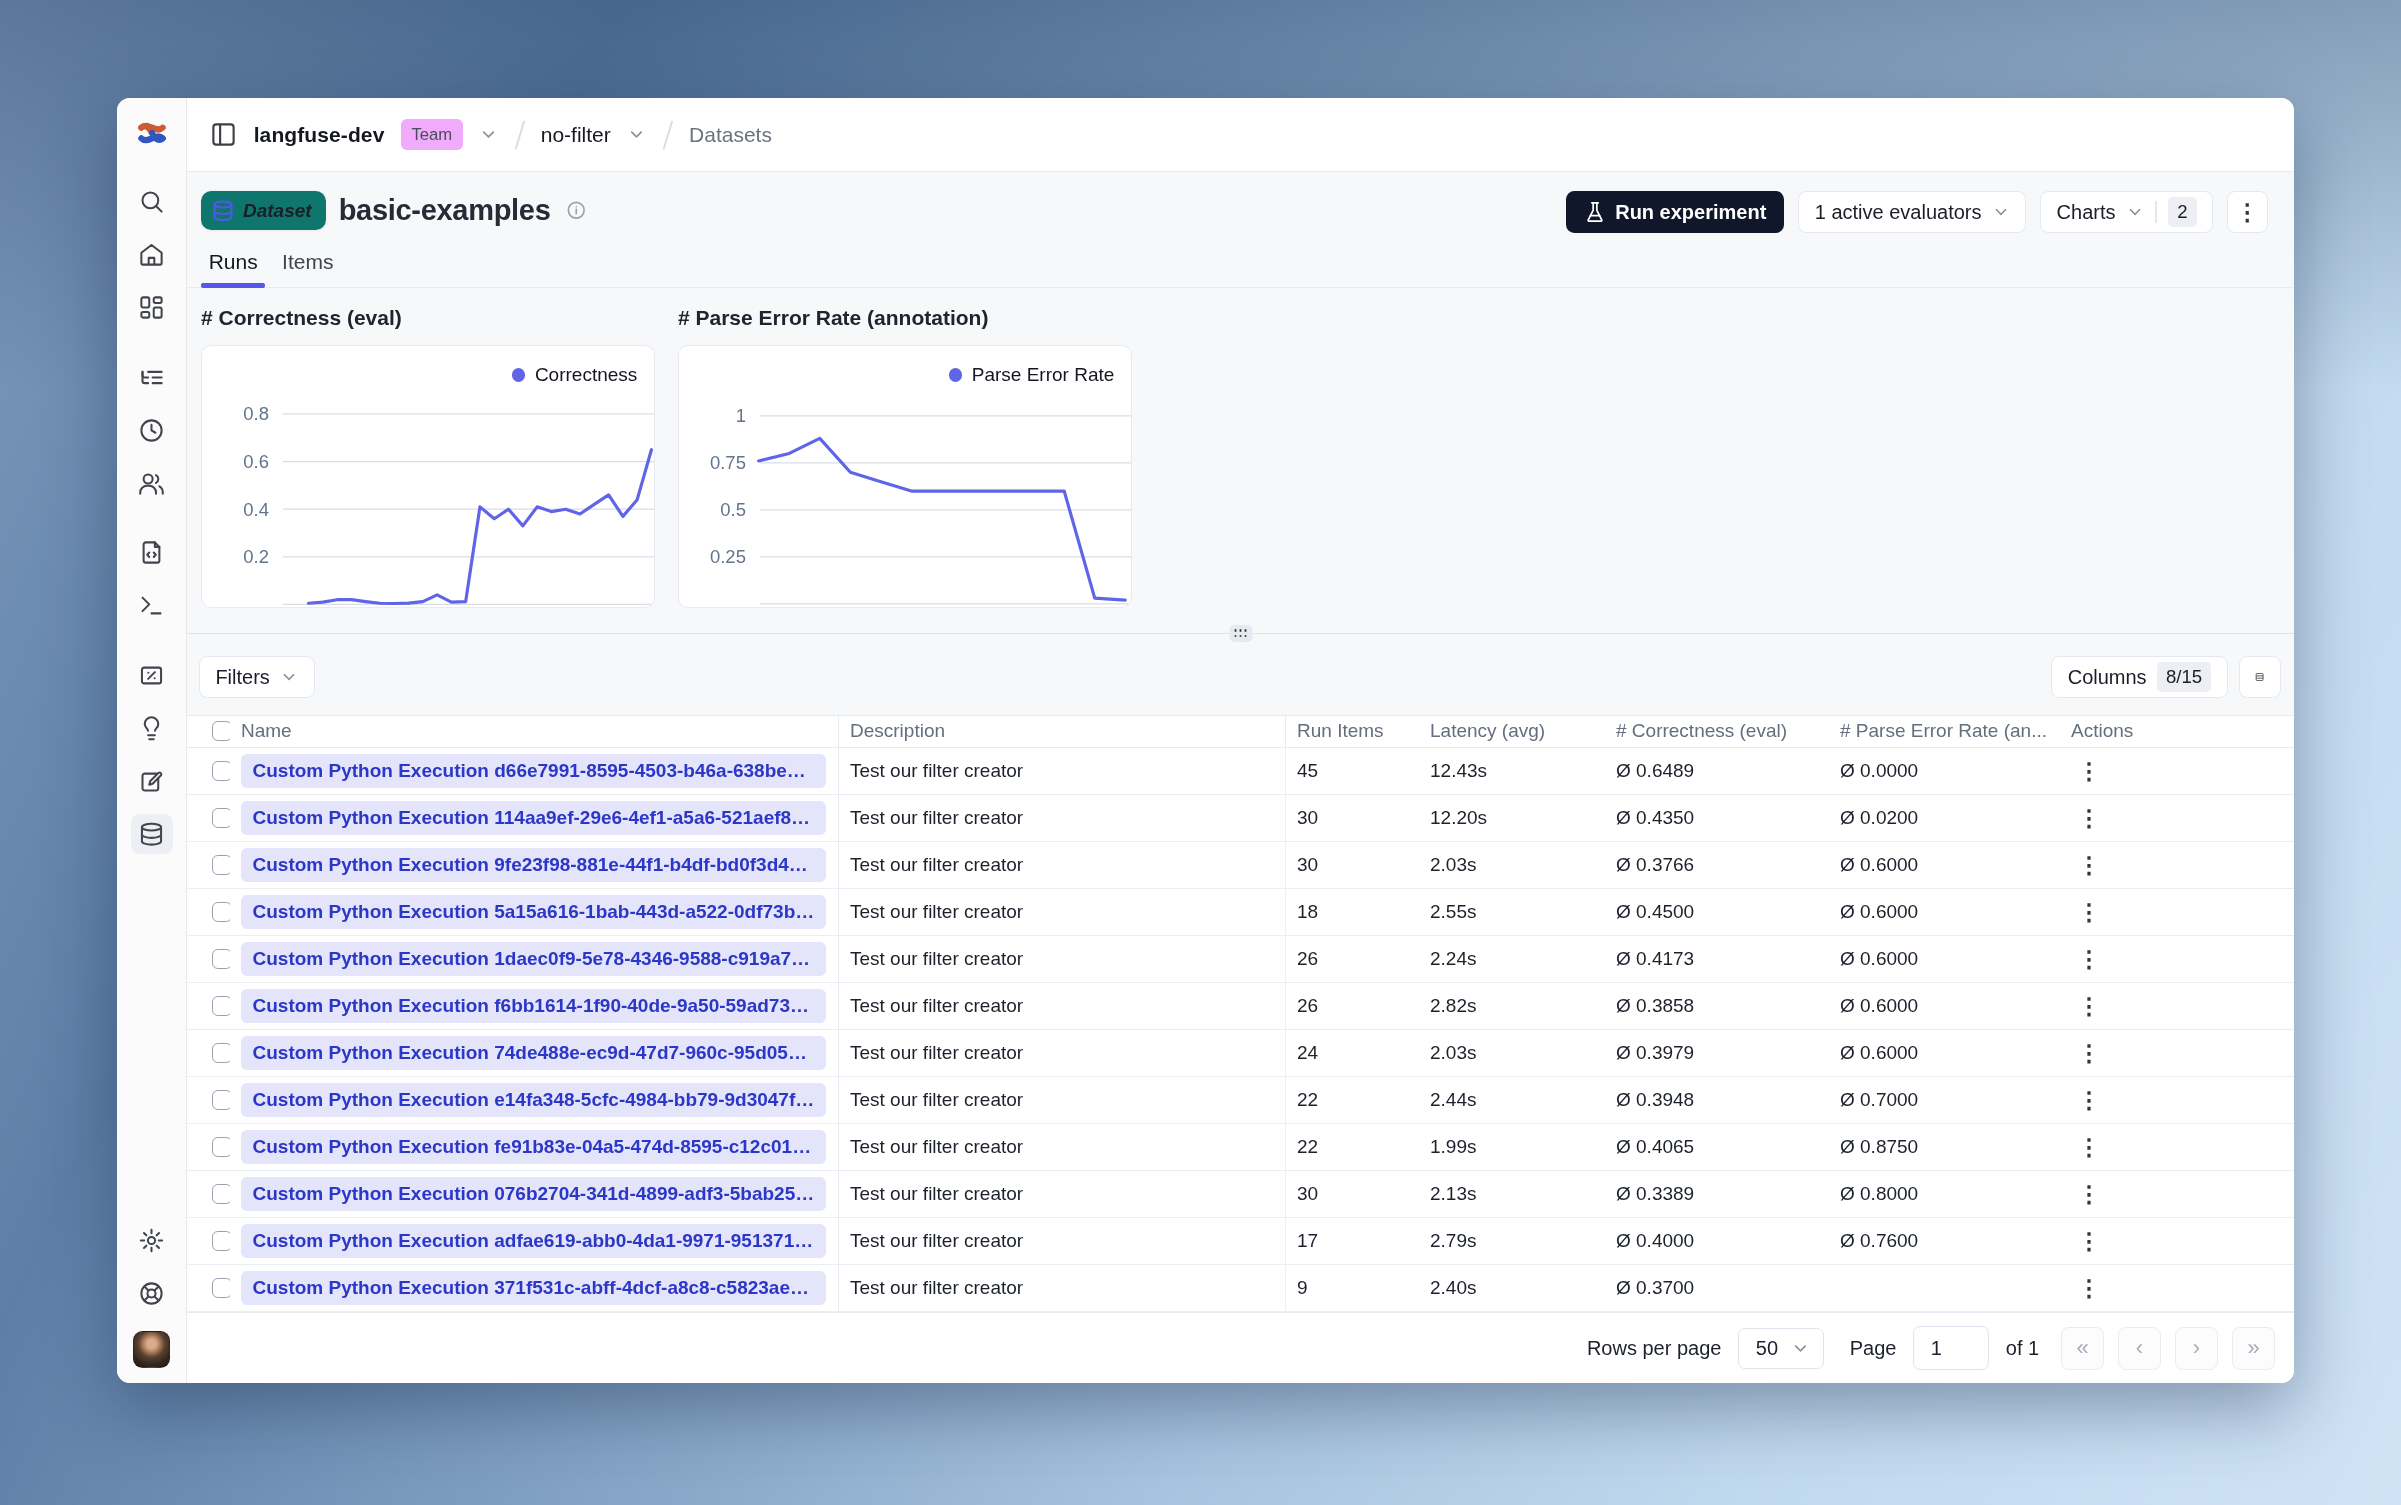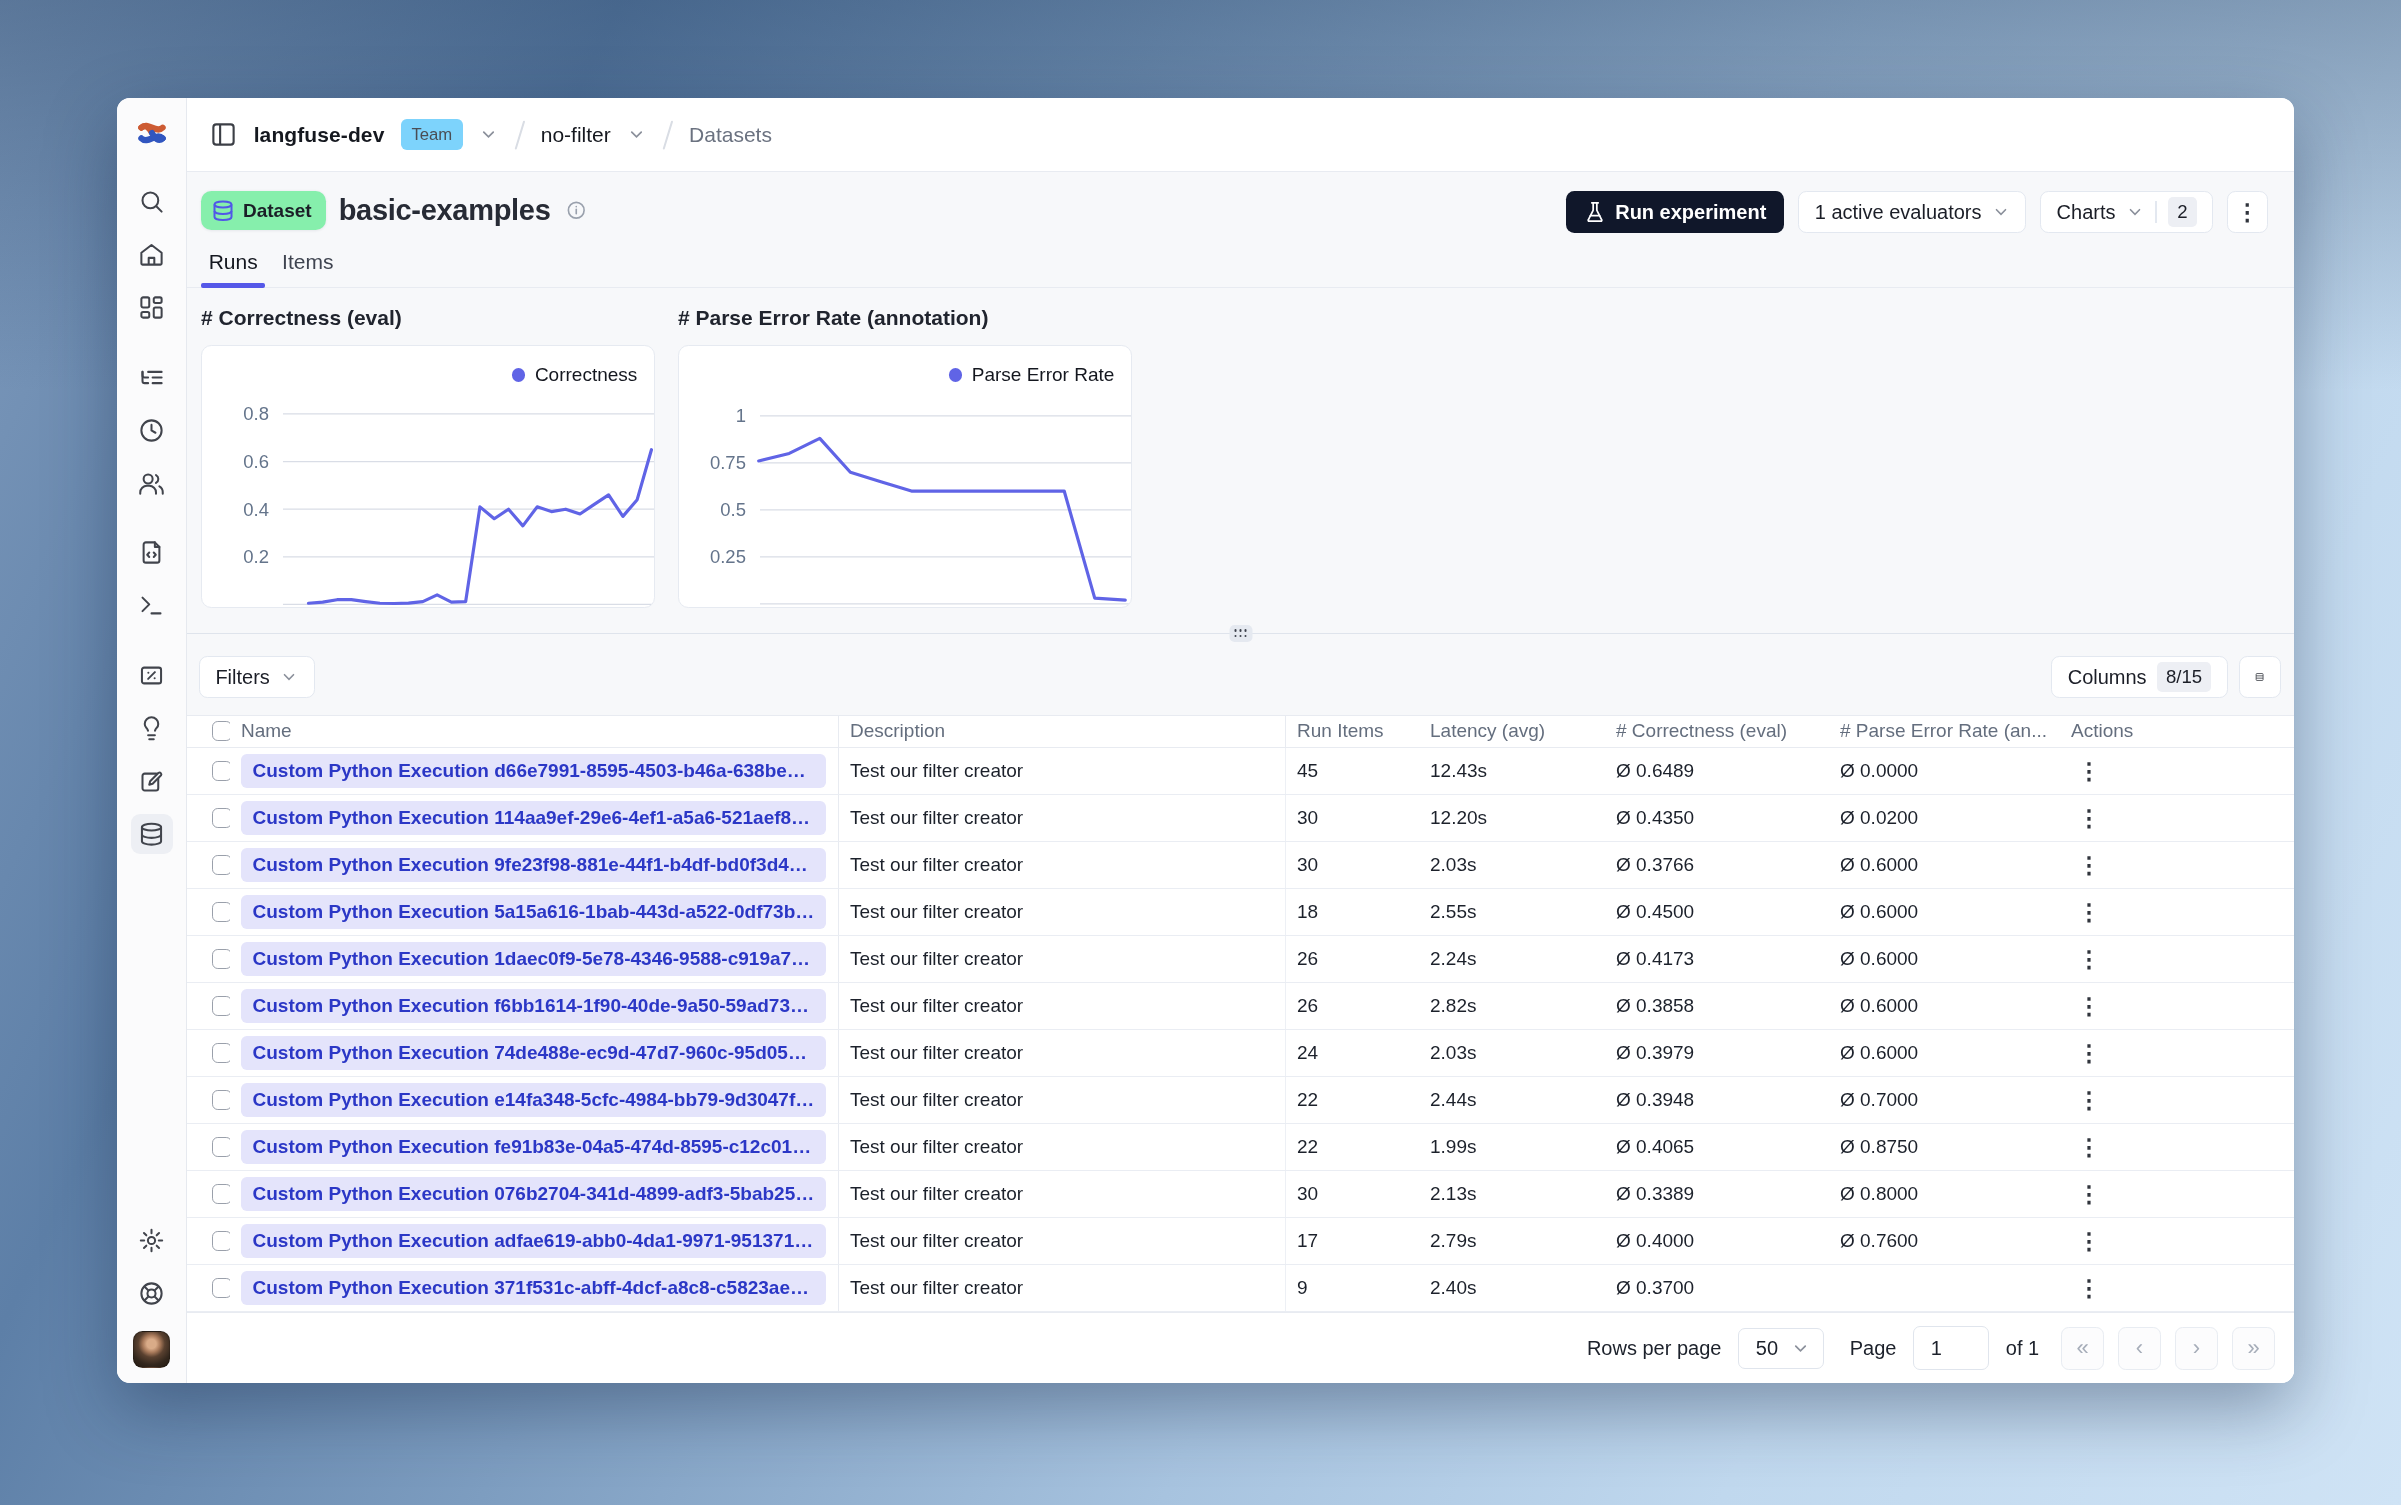--- a/index.html
+++ b/index.html
@@ -38,34 +38,35 @@
   }
   
   .main { flex:1; min-width:0; display:flex; flex-direction:column; }
   .topbar {
     height:74px; flex-shrink:0; background:#fff; border-bottom:1.3px solid #e8ebf1;
     display:flex; align-items:center; padding:0 23px; gap:16.7px; color:#15181f;
   }
   .topbar svg.panel { width:27px; height:27px; color:#3c3f46; cursor:pointer; }
   .crumb-org { font-size:21px; font-weight:700; letter-spacing:0.1px; }
   .badge-team {
-    background:#7dd3fc; color:#4a4d55; font-size:16.7px; font-weight:500;
+    background:#f0abfc; color:#4a4d55; font-size:16.7px; font-weight:500;
     padding:5.1px 10.3px; border-radius:5.8px;
   }
   .chev { width:19px; height:19px; color:#8b909b; }
   .crumb-sep { width:1.6px; height:29.5px; background:#d9dde4; transform:rotate(17deg); border-radius:1.3px; margin:0 3.8px; }
   .crumb-proj { font-size:21px; font-weight:500; }
   .crumb-muted { font-size:21px; color:#6b7280; }
   
   .content { flex:1; min-height:0; background:#f7f8fa; display:flex; flex-direction:column; }
   .page-header { margin:19px 26px 0 14px; display:flex; justify-content:space-between; align-items:flex-start; }
   .title-left { display:flex; align-items:center; gap:13px; }
   .entity-badge {
-    background:#86efac; border-radius:10.3px; padding:7.7px 14px 7.7px 10.3px; display:flex; align-items:center; gap:7.7px;
+    background:#0f766e; border-radius:10.3px; padding:7.7px 14px 7.7px 10.3px; display:flex; align-items:center; gap:7.7px;
     box-shadow:0 0.6px 2.6px rgba(25,35,60,.08);
+    font-style:italic;
   }
   .entity-badge svg { width:24px; height:24px; color:#5157e8; }
   .entity-badge span { font-size:19px; font-weight:700; color:#1b1e27; }
   .page-title { font-size:29px; font-weight:700; color:#272b35; letter-spacing:-0.3px; }
   .info-icon { width:20.5px; height:20.5px; color:#9aa1ad; margin-left:2.6px; }
   .header-actions { display:flex; align-items:center; gap:14px; }
   .btn { height:42px; display:flex; align-items:center; border-radius:8.3px; cursor:pointer; font-size:20px; }
   .btn-dark { background:#10172a; color:#fff; gap:9px; padding:0 18px; font-weight:700; }
   .btn-dark svg { width:22px; height:22px; }
   .btn-light { background:#fff; border:1.3px solid #e3e8f0; color:#1b1e27; gap:10.3px; padding:0 15.4px; font-weight:500; }

